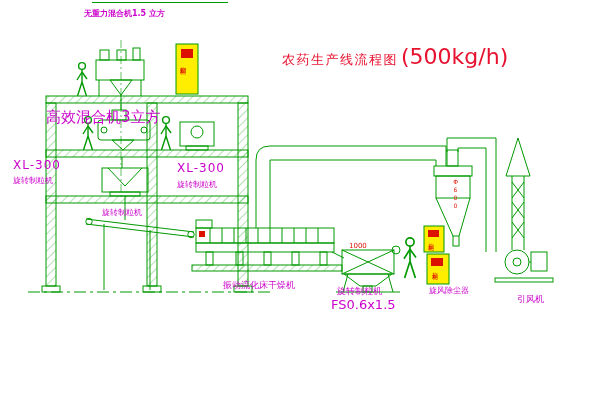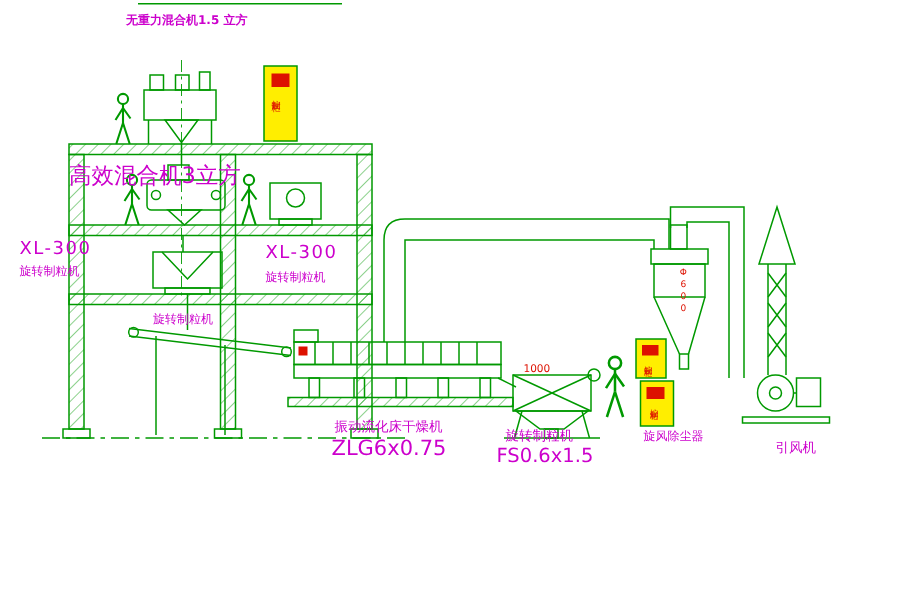--- a/index.html
+++ b/index.html
@@ -161,30 +161,33 @@
     </g>
 
     <g>
       <use href="#person" transform="translate(82,96)"></use>
       <use href="#person" transform="translate(88,150)"></use>
       <use href="#person" transform="translate(166,150)"></use>
       <use href="#person" transform="translate(410,278) scale(1.2)"></use>
     </g>
   </svg>
 
+  <div class="title">
+    <span class="main">农药生产线流程图</span>
+    <span class="cap">(500kg/h)</span>
+  </div>
 
   <div class="lbl" style="left:84px;top:10px;font-size:8px;font-weight:bold;">无重力混合机1.5 立方</div>
   <div class="lbl" style="left:46px;top:110px;font-size:15px;">高效混合机3立方</div>
   <div class="lbl" style="left:13px;top:159px;font-size:12px;letter-spacing:1px;">XL-300</div>
   <div class="lbl" style="left:13px;top:177px;font-size:8px;">旋转制粒机</div>
   <div class="lbl" style="left:177px;top:162px;font-size:12px;letter-spacing:1px;">XL-300</div>
   <div class="lbl" style="left:177px;top:181px;font-size:8px;">旋转制粒机</div>
   <div class="lbl" style="left:102px;top:209px;font-size:8px;">旋转制粒机</div>
   <div class="lbl" style="left:223px;top:281px;font-size:9px;">振动流化床干燥机</div>
-  <div class="lbl" style="left:221px;top:292px;font-size:14px;">ZLG6x0.75</div>
   <div class="lbl" style="left:337px;top:287px;font-size:9px;">旋转制粒机</div>
   <div class="lbl" style="left:331px;top:298px;font-size:13px;">FS0.6x1.5</div>
   <div class="lbl" style="left:429px;top:287px;font-size:8px;">旋风除尘器</div>
   <div class="lbl" style="left:517px;top:295px;font-size:9px;">引风机</div>
 
   <div class="redtxt vtext" style="left:180px;top:62px;font-size:6px;">控制柜</div>
   <div class="redtxt vtext" style="left:428px;top:239px;font-size:5.5px;">控制柜</div>
   <div class="redtxt vtext" style="left:432px;top:268px;font-size:5.5px;">控制柜</div>
   <div class="redtxt" style="left:349px;top:243px;font-size:7px;">1000</div>
   <div class="redtxt vtext" style="left:452px;top:178px;font-size:6px;">Φ600</div>

